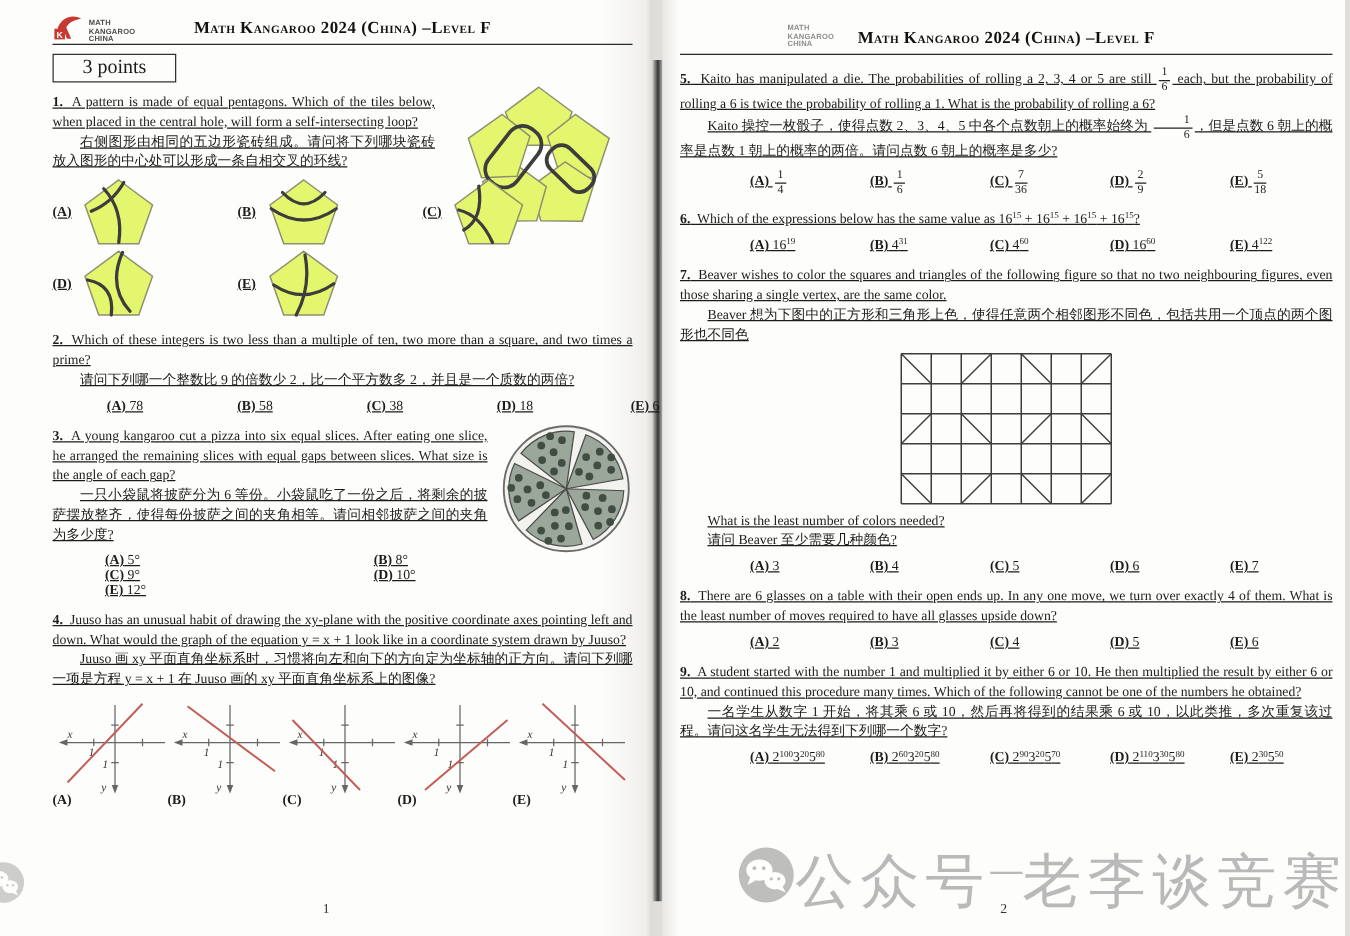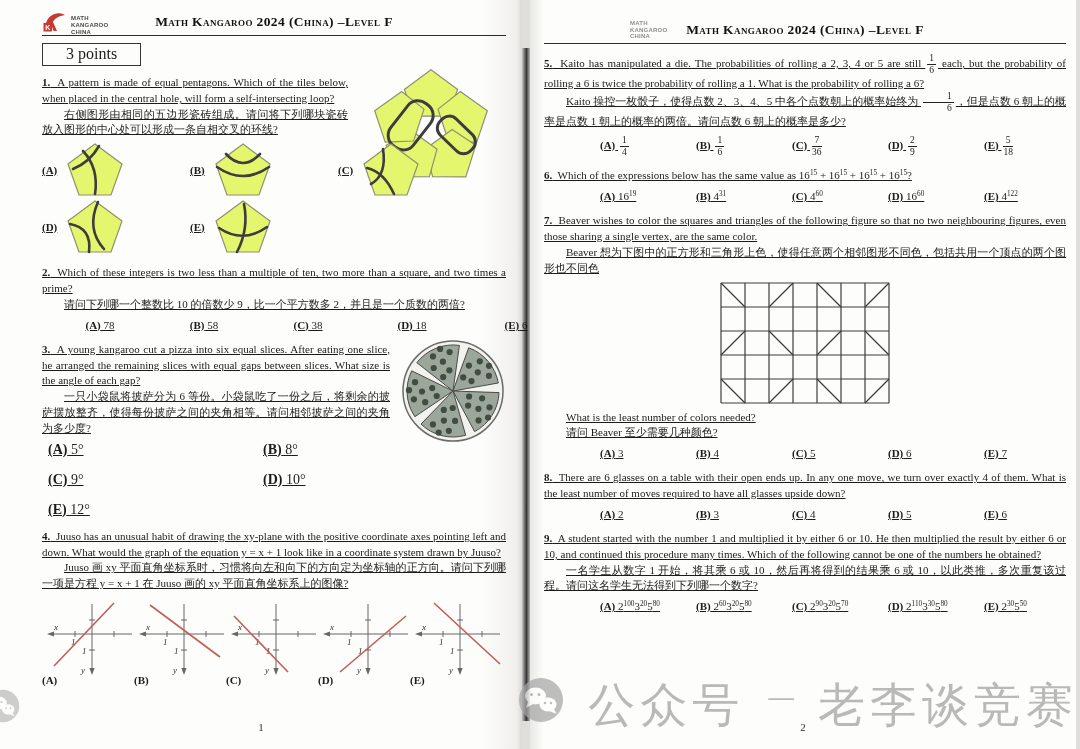--- a/index.html
+++ b/index.html
@@ -31,33 +31,33 @@
   .q p.zh,.q p.ind{text-indent:2em;}
   .qnum{font-weight:bold;}
   sup{font-size:.66em;line-height:0;vertical-align:.5em;}
   .frac{display:inline-block;text-align:center;vertical-align:-.62em;line-height:1.05;font-size:9.5px;margin:0 2px;}
   .frac .n{display:block;border-bottom:.9px solid #222;padding:0 2px .5px;}
   .frac .d{display:block;padding-top:.5px;}
   .opts-row{display:flex;margin-top:6px;font-size:11px;padding-left:6px;align-items:flex-start;}
   .page-left .opts-row .opt{width:104px;flex:none;text-align:center;}
   .page-right .opts-row{padding-left:56px;}
   .page-right .opts-row .opt{width:96px;flex:none;}
-  .opts-grid2{display:grid;grid-template-columns:215px 1fr;row-gap:14px;margin-top:5px;font-size:14px;padding-left:6px;}
+  .opts-grid2{display:grid;grid-template-columns:215px 1fr;row-gap:0;margin-top:5px;font-size:11px;padding-left:6px;margin-left:36px;}
   .opts-tiles{display:grid;grid-template-columns:148px 148px auto;row-gap:2px;margin-top:4px;}
   .opt-tile{display:flex;align-items:center;gap:9px;font-size:11px;}
   .opts-graphs{display:flex;justify-content:space-between;margin-top:8px;padding:0 2px;}
   .opt-graph{position:relative;width:92px;height:86px;}
   .opt-graph .glabel{position:absolute;left:-2px;bottom:0;font-weight:bold;font-size:11px;}
   .opt-graph text{font-family:"Liberation Serif",serif;font-style:italic;font-size:9px;fill:#333;}
   .fig{line-height:0;}
   .fig-ring{float:right;width:150px;height:134px;margin:-12px 0 2px 8px;}
   .fig-pizza{float:right;width:106px;height:106px;margin:-4px 0 4px 10px;}
   .fig-grid{display:flex;justify-content:center;margin:5px 0 6px;}
   .pgnum{position:absolute;bottom:16px;left:0;right:0;text-align:center;font-size:11px;color:#333;}
-  .watermark{position:absolute;right:2px;bottom:12px;display:flex;align-items:center;gap:24px;
+  .watermark{position:absolute;right:2px;bottom:12px;display:flex;align-items:center;gap:0;
              color:rgba(143,143,143,.62);font-size:47px;font-family:"Liberation Sans",sans-serif;
              letter-spacing:5px;z-index:6;pointer-events:none;white-space:nowrap;}
   .watermark svg{opacity:.72;}
   .wm-sep{font-size:.55em;display:inline-block;transform:translateY(-8px);letter-spacing:0;}
   .wm-corner{position:absolute;left:-14px;bottom:26px;z-index:6;opacity:.55;line-height:0;}
   .clr{clear:both;}
 </style>
 </head>
 <body>
 
@@ -142,21 +142,21 @@
                   <polygon points="29,2 56,22 45,53 13,53 2,22" fill="#e4f66d" stroke="#8f8f72" stroke-width="1.2"></polygon>
                   <path d="M5,29 Q29,45 53,28" fill="none" stroke="#3d3d3d" stroke-width="2.6" stroke-linecap="round"></path>
                   <path d="M30,5 Q35,30 23,53" fill="none" stroke="#3d3d3d" stroke-width="2.6" stroke-linecap="round"></path>
                 </svg></span>
             </span>
           </div>
           <div class="clr"></div>
         </div>
         <div class="q">
           <p class="en"><span class="qnum">2.</span>&nbsp; Which of these integers is two less than a multiple of ten, two more than a square, and two times a prime?</p>
-          <p class="zh">请问下列哪一个整数比 10 的倍数少 9，比一个平方数多 2，并且是一个质数的两倍?</p>
+          <p class="zh">请问下列哪一个整数比 9 的倍数少 2，比一个平方数多 2，并且是一个质数的两倍?</p>
           <div class="opts-row">
             <span class="opt"><b>(A)</b> 78</span>
             <span class="opt"><b>(B)</b> 58</span>
             <span class="opt"><b>(C)</b> 38</span>
             <span class="opt"><b>(D)</b> 18</span>
             <span class="opt"><b>(E)</b> 6</span>
           </div>
           <div class="clr"></div>
         </div>
         <div class="q">

